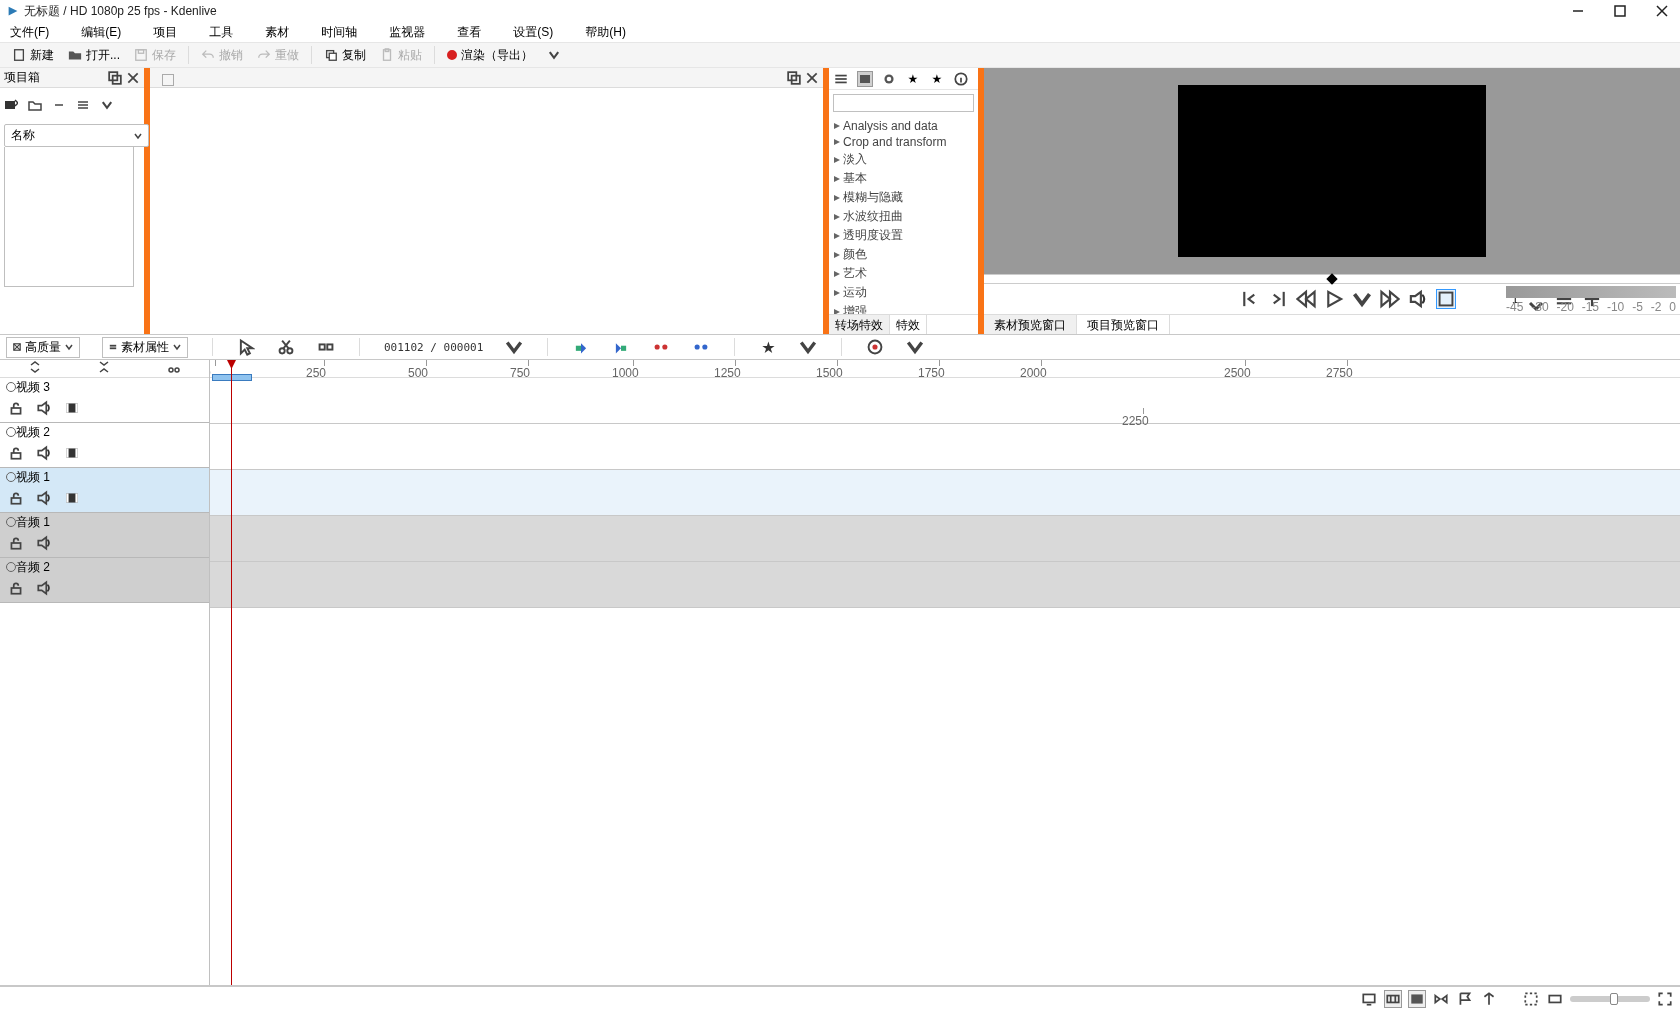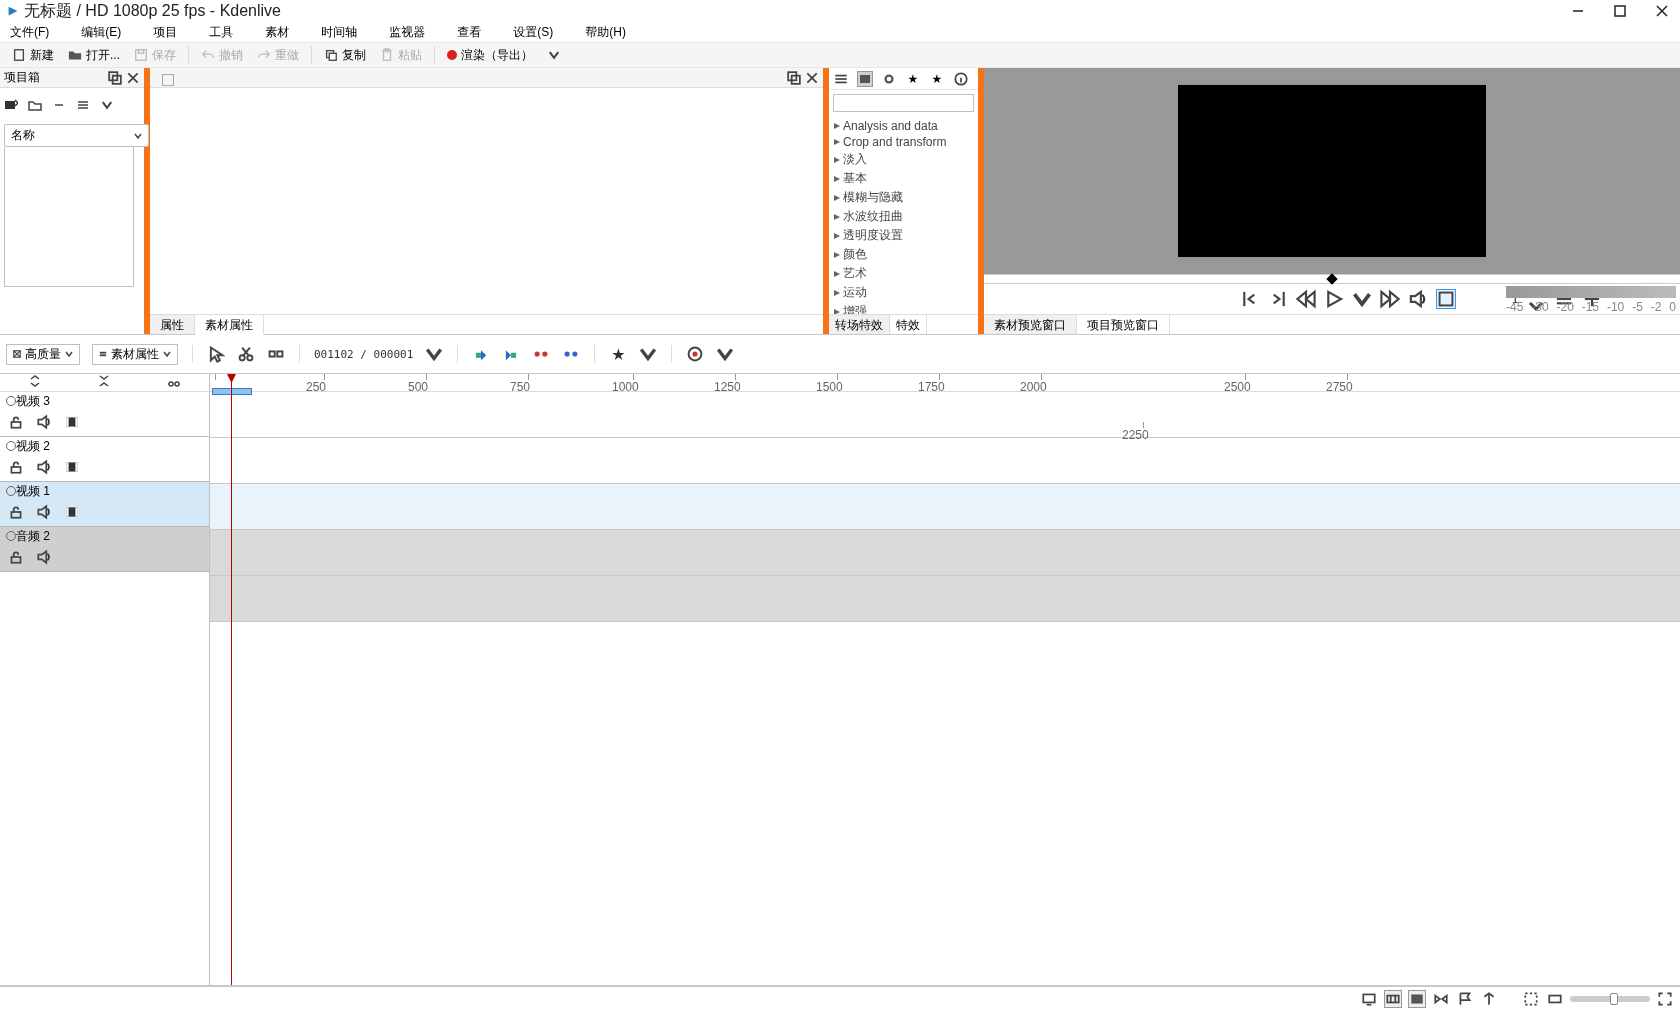--- a/index.html
+++ b/index.html
@@ -1,21 +1,21 @@
 <!DOCTYPE html>
 <html><head>
 <meta charset="utf-8">
 <style>
 * { box-sizing: border-box; margin: 0; padding: 0; font-family: "Microsoft YaHei", "Segoe UI", sans-serif; font-size: 12px; }
 body { width: 1680px; height: 1010px; overflow: hidden; background: #fff; display: flex; flex-direction: column; }
 
 
 .titlebar { height: 22px; display: flex; align-items: center; padding: 0 6px; background: #fff; }
 .titlebar .title-icon { width: 14px; height: 14px; margin-right: 4px; color:#2c7bb6; }
-.titlebar .title { flex: 1; color: #222; font-size: 16px; }
+.titlebar .title { flex: 1; color: #222; font-size: 12px; }
 .win-btns { display: flex; gap: 18px; }
 .win-btn { width: 24px; height: 20px; display: flex; align-items: center; justify-content: center; cursor: pointer; }
 .win-btn svg { width: 12px; height: 12px; stroke: #222; stroke-width: 1.5; fill: none; }
 
 
 .menubar { height: 20px; display: flex; align-items: center; padding: 0 4px; gap: 20px; background: #fff; }
 .menubar-item { padding: 2px 6px; cursor: pointer; }
 
 
 .main-toolbar { height: 26px; background: #f5f5f5; border-top: 1px solid #e6e6e6; border-bottom: 1px solid #e6e6e6; display: flex; align-items: center; padding: 0 6px; gap: 2px; }
@@ -72,21 +72,21 @@
 .mon-ctrl .ic{width:20px;height:20px;display:flex;align-items:center;justify-content:center;cursor:pointer;}
 .mon-ctrl .ic.active{border:1px solid #3399ff;background:#e5f1fb;}
 .mon-audio{position:absolute;right:4px;top:2px;width:170px;}
 .mon-audio .bars{height:12px;background:linear-gradient(to right,#999,#bbb);}
 .mon-audio .scale{display:flex;justify-content:space-between;font-size:8px;color:#888;margin-top:2px;}
 .mon-tabs{height:20px;display:flex;border-top:1px solid #dcdcdc;}
 .mon-tab{padding:2px 10px;cursor:pointer;background:#f0f0f0;border-right:1px solid #dcdcdc;}
 .mon-tab.active{background:#fff;}
 
 
-.tl-tb { height: 40px; border-top: 1px solid #c8c8c8; border-bottom: 1px solid #c8c8c8; display: flex; align-items: center; padding: 0 6px; gap: 12px; background:#fff;}
+.tl-tb { height: 26px; border-top: 1px solid #c8c8c8; border-bottom: 1px solid #c8c8c8; display: flex; align-items: center; padding: 0 6px; gap: 22px; background:#fff;}
 .tl-drop { border: 1px solid #bfbfbf; padding: 1px 6px; display:flex; align-items:center; gap:4px; cursor:pointer; font-size:11px;}
 .tl-drop svg{width:8px;height:8px;}
 .tl-tb .ic{width:18px;height:18px;display:flex;align-items:center;justify-content:center;cursor:pointer;}
 .tl-sep{width:1px;height:18px;background:#dcdcdc;margin:0 2px;}
 .tl-tc{font-family:monospace;font-size:11px;color:#333;}
 
 
 .timeline { flex: 1; display: flex; background: #fff; overflow:hidden; border-bottom:1px solid #c8c8c8;}
 .tl-tracks-head { width: 210px; border-right: 1px solid #c0c0c0; }
 .th-tools{height:18px;display:flex;justify-content:space-around;align-items:center;border-bottom:1px solid #dcdcdc;}
@@ -284,24 +284,20 @@
           </svg>
         </span>
       <span class="ic">
           <svg viewBox="0 0 12 12">
             <line x1="2" y1="2" x2="10" y2="10"></line>
             <line x1="10" y1="2" x2="2" y2="10"></line>
           </svg>
         </span>
     </div>
     <span class="prop-check"></span>
-    <div class="prop-tabs">
-      <span class="prop-tab">属性</span>
-      <span class="prop-tab active">素材属性</span>
-    </div>
   </div>
 
   <div class="panel fx">
     <div class="fx-tb">
       <span class="ic">
           <svg viewBox="0 0 14 14">
             <line x1="2" y1="4" x2="12" y2="4"></line>
             <line x1="2" y1="7" x2="12" y2="7"></line>
             <line x1="2" y1="10" x2="12" y2="10"></line>
           </svg>
@@ -666,20 +662,36 @@
                 <path d="M5 7V5a2 2 0 0 1 4 0"></path>
               </svg></span>
             <span><svg viewBox="0 0 14 14" fill="#333" stroke="none">
                 <polygon points="2,5 5,5 9,2 9,12 5,9 2,9"></polygon>
                 <path d="M10 4a4 4 0 0 1 0 6" fill="none" stroke="#333"></path>
               </svg></span>
             <span><svg viewBox="0 0 14 14">
                 <rect x="2" y="3" width="10" height="8" fill="#333" stroke="none"></rect>
                 <rect x="2" y="3" width="2" height="8" fill="#fff" stroke="none"></rect>
                 <rect x="10" y="3" width="2" height="8" fill="#fff" stroke="none"></rect>
+              </svg></span>
+          </div>
+        </div>
+        <div class="track-head aud">
+          <div class="th-row1">
+            <span class="mute-dot"></span>
+            <span>音频 1</span>
+          </div>
+          <div class="th-row2">
+            <span><svg viewBox="0 0 14 14">
+                <rect x="3" y="7" width="8" height="5"></rect>
+                <path d="M5 7V5a2 2 0 0 1 4 0"></path>
+              </svg></span>
+            <span><svg viewBox="0 0 14 14" fill="#333" stroke="none">
+                <polygon points="2,5 5,5 9,2 9,12 5,9 2,9"></polygon>
+                <path d="M10 4a4 4 0 0 1 0 6" fill="none" stroke="#333"></path>
               </svg></span>
           </div>
         </div>
         <div class="track-head aud">
           <div class="th-row1">
             <span class="mute-dot"></span>
             <span>音频 2</span>
           </div>
           <div class="th-row2">
             <span><svg viewBox="0 0 14 14">

